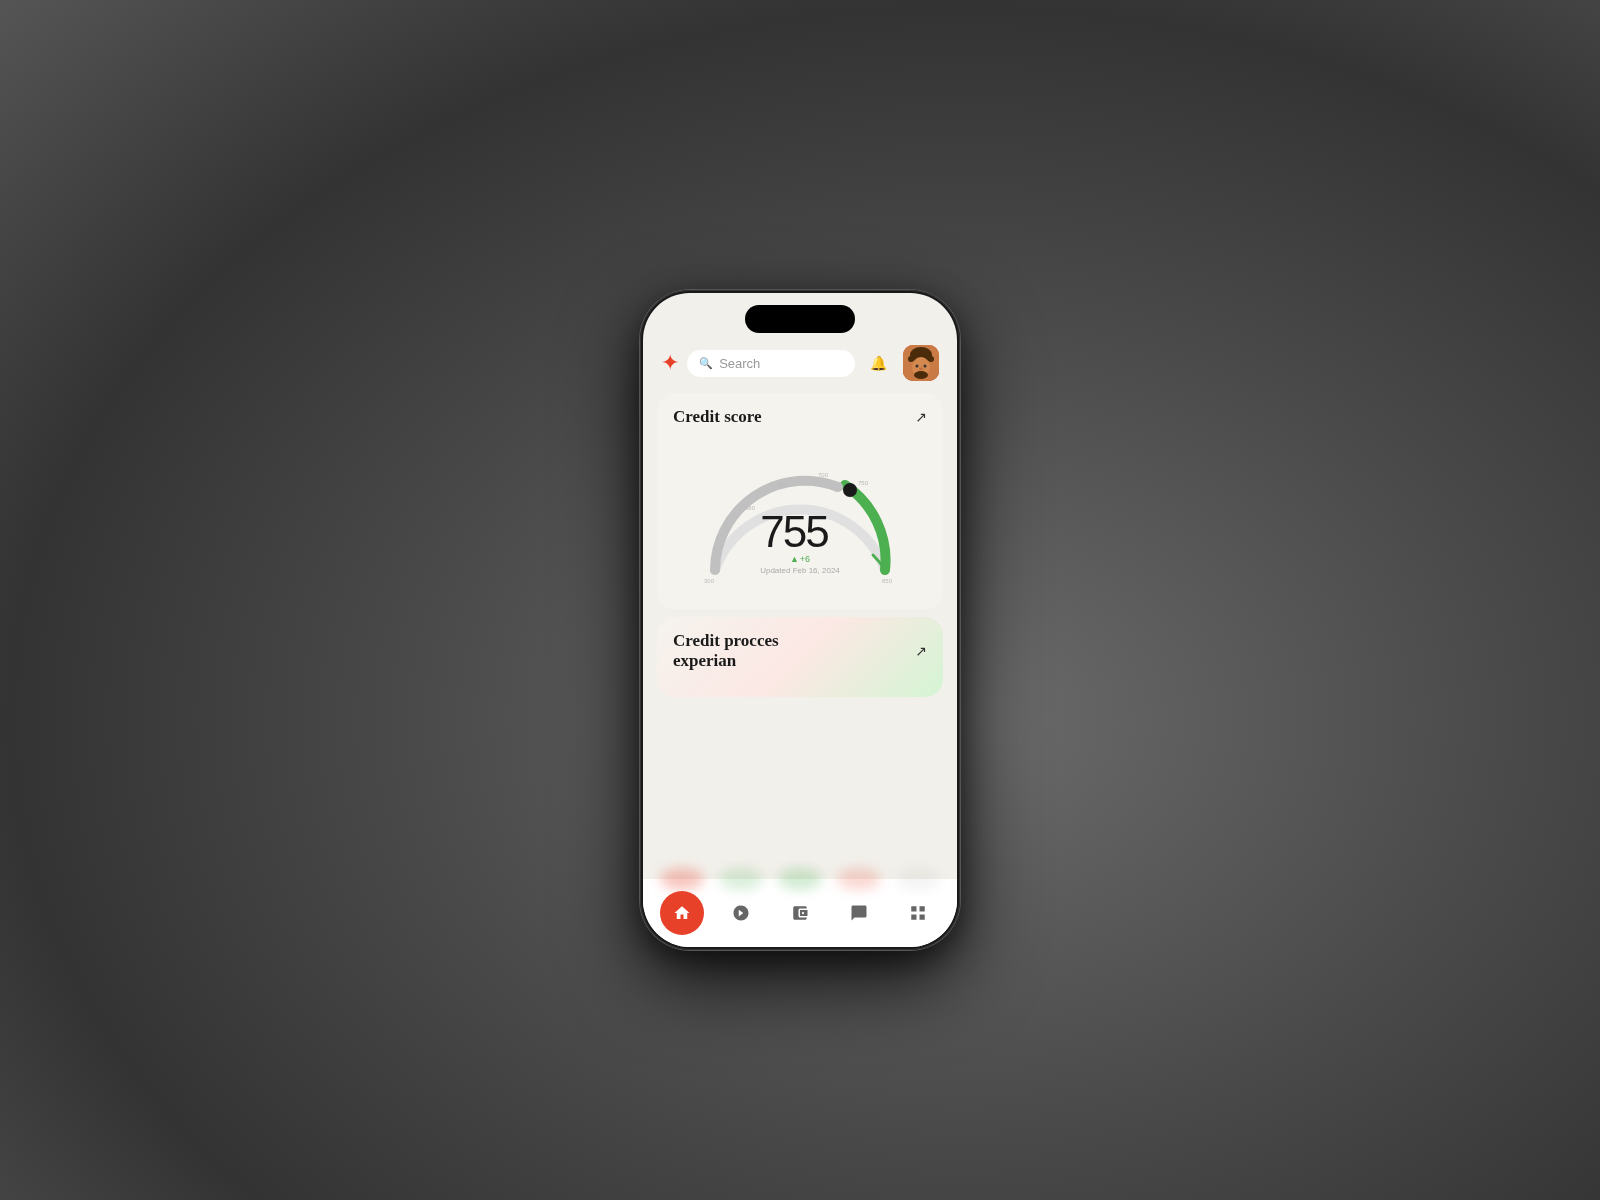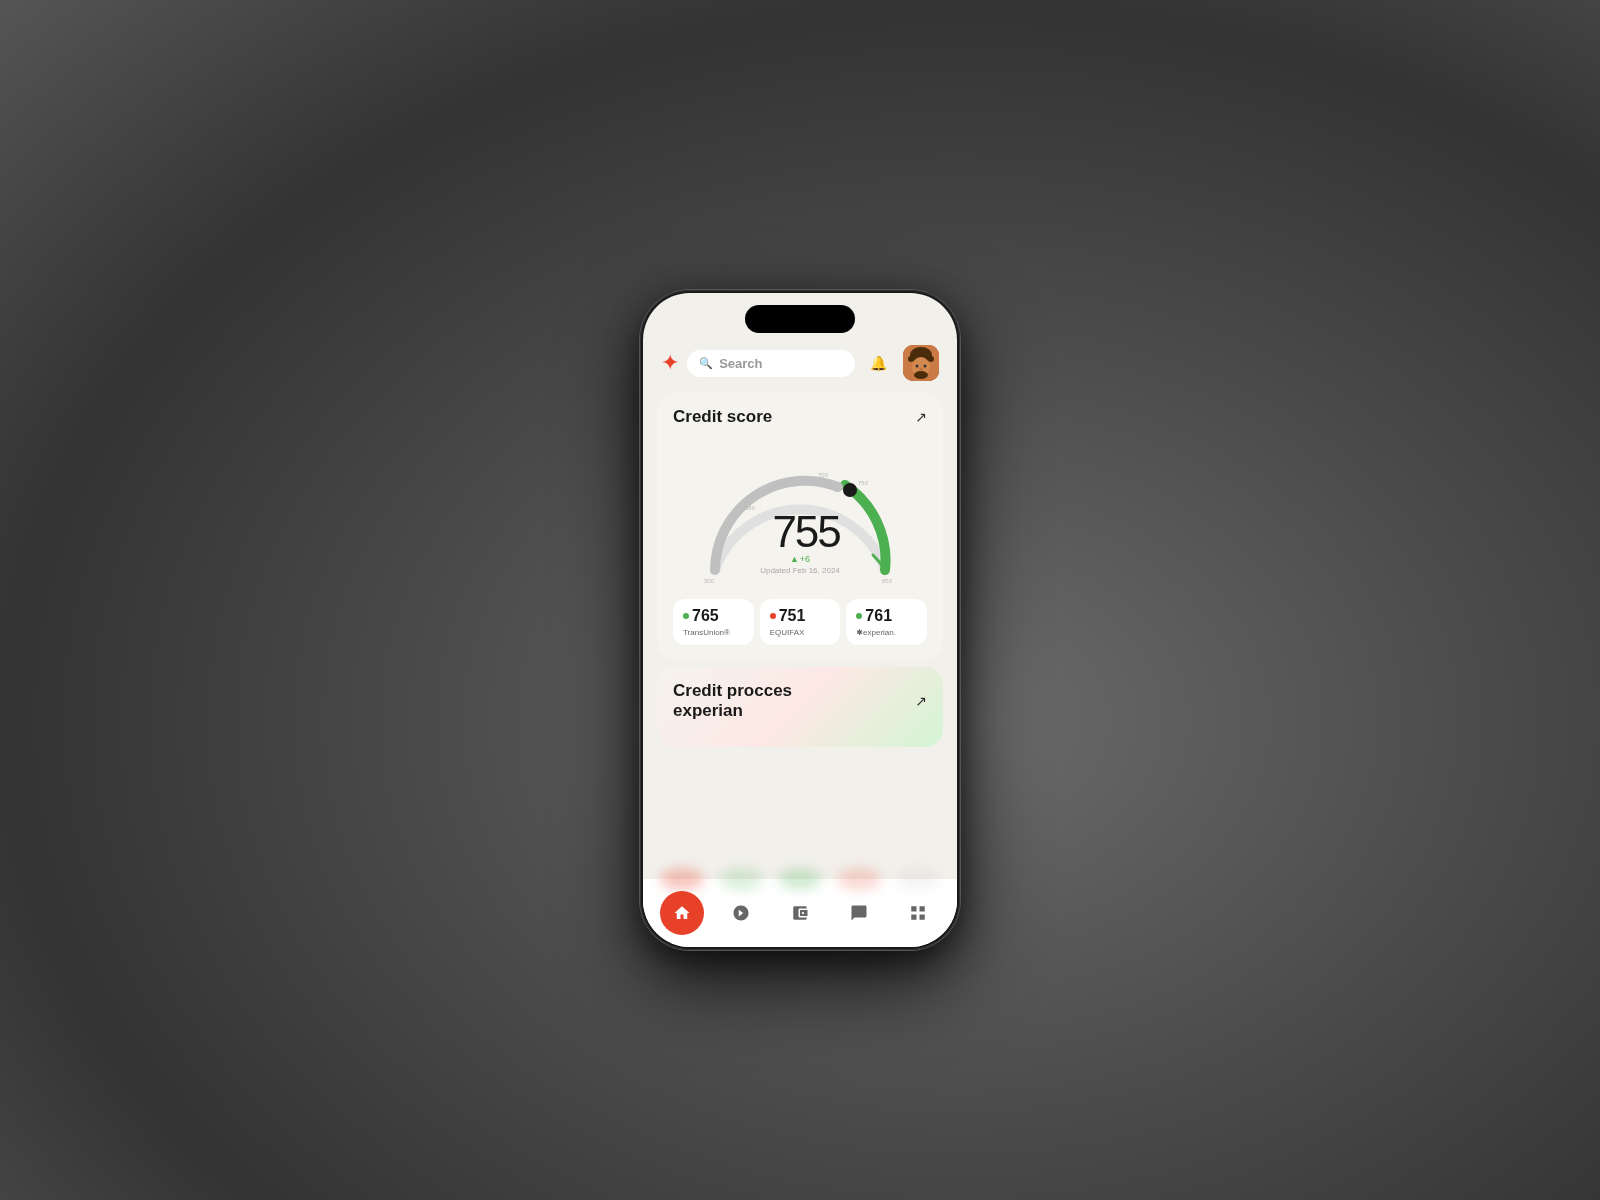--- a/index.html
+++ b/index.html
@@ -100,21 +100,20 @@
     }
 
     .search-icon-small {
       color: #aaa;
       font-size: 11px;
     }
 
     .search-text {
       font-size: 13px;
       color: #999;
-      font-weight: bold;
     }
 
     .notification-btn {
       width: 32px;
       height: 32px;
       display: flex;
       align-items: center;
       justify-content: center;
       color: #333;
       font-size: 14px;
@@ -159,20 +158,21 @@
       border-radius: 18px;
       padding: 14px 16px;
       position: relative;
     }
 
     .card-header {
       display: flex;
       align-items: center;
       justify-content: space-between;
       margin-bottom: 8px;
+      font-family: Liberation Serif, serif;
     }
 
     .card-title {
       font-size: 17px;
       font-weight: 600;
       color: #1a1a1a;
     }
 
     .card-link-icon {
       color: #333;
@@ -188,21 +188,21 @@
       justify-content: center;
     }
 
     .gauge-svg {
       width: 220px;
       height: 160px;
     }
 
     .gauge-center {
       position: absolute;
-      text-align: right;
+      text-align: left;
       bottom: 20px;
       left: 50%;
       transform: translateX(-50%);
     }
 
     .gauge-score {
       font-size: 44px;
       font-weight: 300;
       color: #1a1a1a;
       line-height: 1;
@@ -397,43 +397,20 @@
               <div class="gauge-center">
                 <div class="gauge-score">755</div>
                 <div class="gauge-change">
                   <span>▲</span>
                   <span>+6</span>
                 </div>
                 <div class="gauge-updated">Updated Feb 16, 2024</div>
               </div>
             </div>
 
-            <div class="bureau-scores">
-              <div class="bureau-card">
-                <div class="bureau-score-val">
-                  <span class="bureau-dot"></span>
-                  <span>765</span>
-                </div>
-                <div class="bureau-name">TransUnion®</div>
-              </div>
-              <div class="bureau-card">
-                <div class="bureau-score-val">
-                  <span class="bureau-dot bureau-dot-red"></span>
-                  <span>751</span>
-                </div>
-                <div class="bureau-name">EQUIFAX</div>
-              </div>
-              <div class="bureau-card">
-                <div class="bureau-score-val">
-                  <span class="bureau-dot"></span>
-                  <span>761</span>
-                </div>
-                <div class="bureau-name">✱experian.</div>
-              </div>
-            </div>
           </div>
 
           <div class="credit-repair-card">
             <div class="card-header">
               <div>
                 <div class="card-title">Credit procces</div>
                 <div class="card-title">experian</div>
               </div>
               <span class="card-link-icon">↗</span>
             </div>

